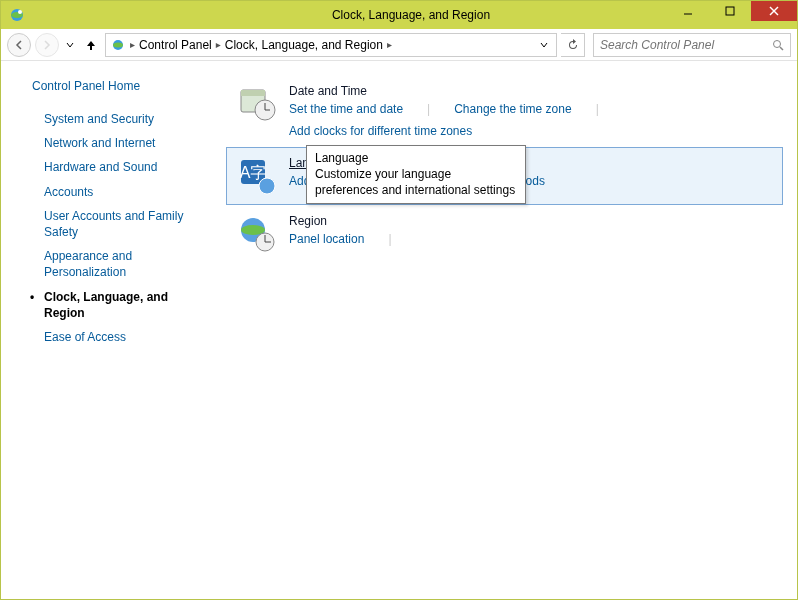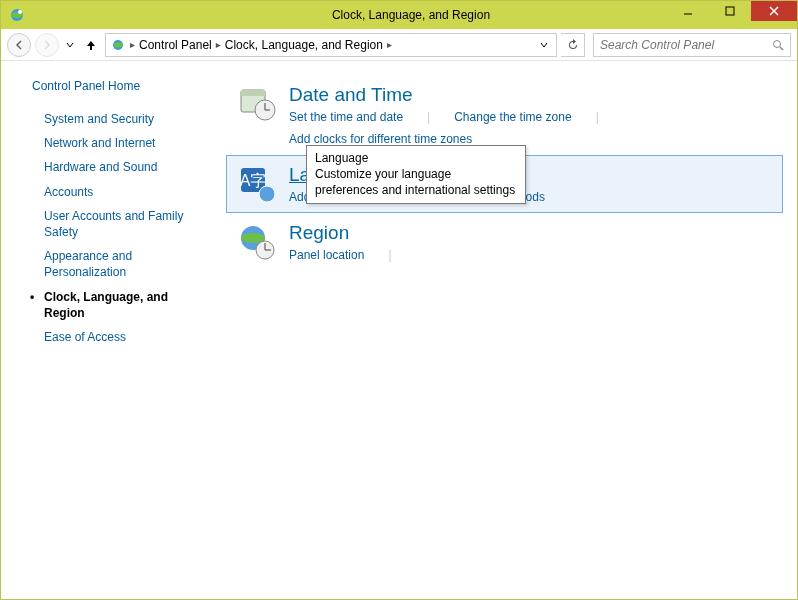--- a/index.html
+++ b/index.html
@@ -30,21 +30,21 @@
   .sidebar .home { color: #065b9a; margin-bottom: 14px; font-size: 12px; }
   .sidebar ul { list-style: none; }
   .sidebar li { padding: 4px 0 4px 12px; color: #065b9a; font-size: 12px; cursor: pointer; line-height: 1.35; position: relative; }
   .sidebar li.active { font-weight: bold; color: #000; }
   .sidebar li.active::before { content: "•"; position: absolute; left: -2px; color: #000; }
   .content { flex: 1; padding: 14px 14px 14px 6px; position: relative; }
   .category { display: flex; gap: 12px; padding: 8px 10px; border: 1px solid transparent; }
   .category.hl { border: 1px solid #7da9d8; background: #eaf3fb; }
   .caticon { width: 40px; height: 40px; flex: none; }
   .catbody { flex: 1; }
-  .cattitle { color: #0369a1; font-size: 19px; font-weight: 400; margin-bottom: 4px; }
+  .cattitle { color: #0f172a; font-size: 12px; font-weight: 400; margin-bottom: 4px; }
   .category.hl .cattitle { text-decoration: underline; }
   .catlinks { display: flex; flex-wrap: wrap; gap: 8px 24px; }
   .catlinks a { color: #065b9a; text-decoration: none; font-size: 12px; cursor: pointer; }
   .catlinks .divider { color: #ccc; }
   .tooltip { position: absolute; background: #fff; border: 1px solid #7a7a7a; padding: 4px 8px; font-size: 12px; color: #000; box-shadow: 2px 2px 3px rgba(0,0,0,.15); max-width: 220px; line-height: 1.35; }
   svg { display: block; }
 </style>
 </head>
 <body>
 

